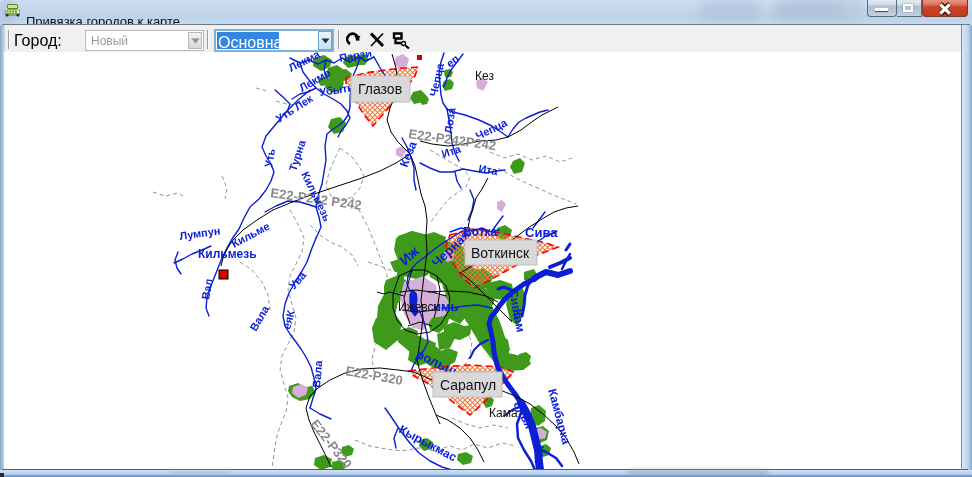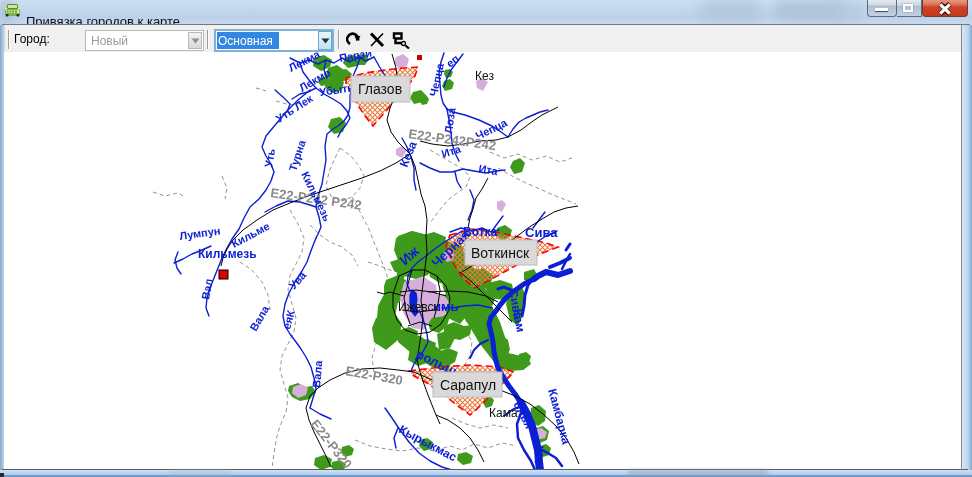--- a/index.html
+++ b/index.html
@@ -53,35 +53,35 @@
 <div class="abs" style="left:0;top:25px;width:4px;height:445px;background:linear-gradient(90deg,#86a7c6,#bed5ee);"></div>
 <div class="abs" style="left:962px;top:25px;width:10px;height:445px;background:linear-gradient(90deg,#d9e7f6,#c0d7f0 55%,#9cbcdd 85%,#7ea2c4);"></div>
 
 <div class="abs" style="left:2px;top:24px;width:968px;height:1px;background:#6c7a89;"></div>
 
 <div class="abs" style="left:4px;top:25px;width:958px;height:27px;background:#f0f0f0;"></div>
 <div class="abs" style="left:4px;top:25px;width:1px;height:27px;background:#d5d5d5;"></div>
 
 <div class="abs" style="left:8px;top:30px;width:1px;height:19px;background:#9d9d9d;"></div>
 <div class="abs" style="left:9px;top:30px;width:1px;height:19px;background:#fdfdfd;"></div>
-<div class="abs" style="left:14px;top:32px;font-size:12px;color:#000;">Город:</div>
+<div class="abs" style="left:14px;top:32px;font-size:16px;color:#000;">Город:</div>
 
 <div class="abs" style="left:85px;top:30px;width:119px;height:21px;background:#fff;border:1px solid #b8b8b8;box-sizing:border-box;"></div>
 <div class="abs" style="left:91px;top:34px;font-size:12px;color:#9a9a9a;">Новый</div>
 <div class="abs" style="left:188px;top:32px;width:14px;height:17px;background:linear-gradient(180deg,#f2f2f2,#d8d8d8);border:1px solid #b8b8b8;box-sizing:border-box;"></div>
 <svg class="abs" style="left:191px;top:38px;" width="9" height="6" viewBox="0 0 9 6">
     <path d="M0.5 0.5 L8.5 0.5 L4.5 5.5 Z" fill="#8e8e8e"></path>
   </svg>
 
 <div class="abs" style="left:207px;top:30px;width:1px;height:19px;background:#9d9d9d;"></div>
 <div class="abs" style="left:208px;top:30px;width:1px;height:19px;background:#fdfdfd;"></div>
 
 <div class="abs" style="left:214px;top:29px;width:120px;height:23px;background:#fff;border:2px solid #7fb2d8;box-sizing:border-box;"></div>
 <div class="abs" style="left:217px;top:32px;width:62px;height:17px;background:#3387e0;"></div>
-<div class="abs" style="left:218px;top:34px;font-size:12px;color:#fff;">Основная</div>
+<div class="abs" style="left:218px;top:34px;font-size:16px;color:#fff;">Основная</div>
 <div class="abs" style="left:318px;top:31px;width:14px;height:19px;background:linear-gradient(180deg,#eaf5fc,#c6e2f3);border:1px solid #6da6cc;box-sizing:border-box;"></div>
 <svg class="abs" style="left:321px;top:38px;" width="9" height="6" viewBox="0 0 9 6">
     <path d="M0.5 0.5 L8.5 0.5 L4.5 5.5 Z" fill="#16344c"></path>
   </svg>
 
 <div class="abs" style="left:338px;top:30px;width:1px;height:19px;background:#9d9d9d;"></div>
 <div class="abs" style="left:339px;top:30px;width:1px;height:19px;background:#fdfdfd;"></div>
 
 <svg class="abs" style="left:346px;top:31px;" width="66" height="18" viewBox="0 0 66 18">
 

